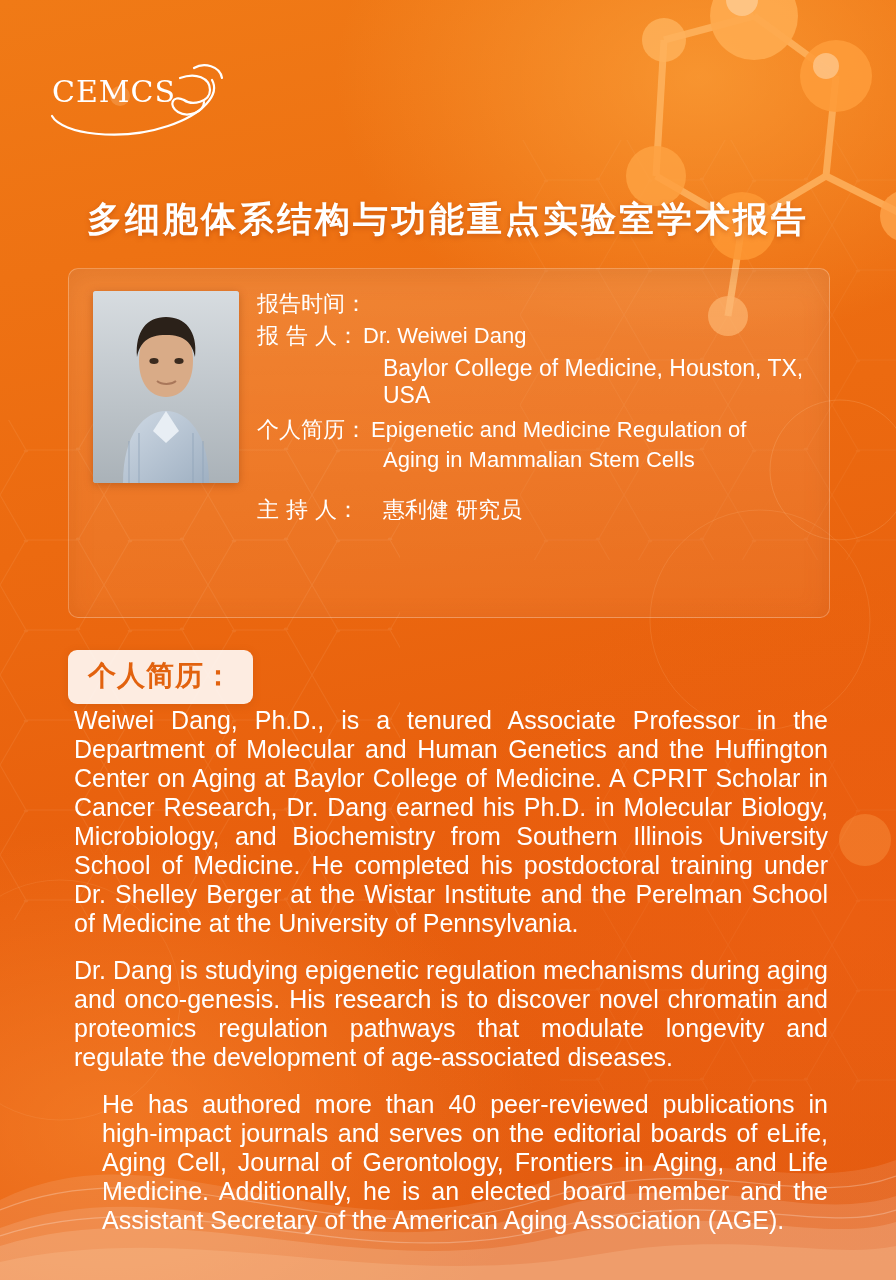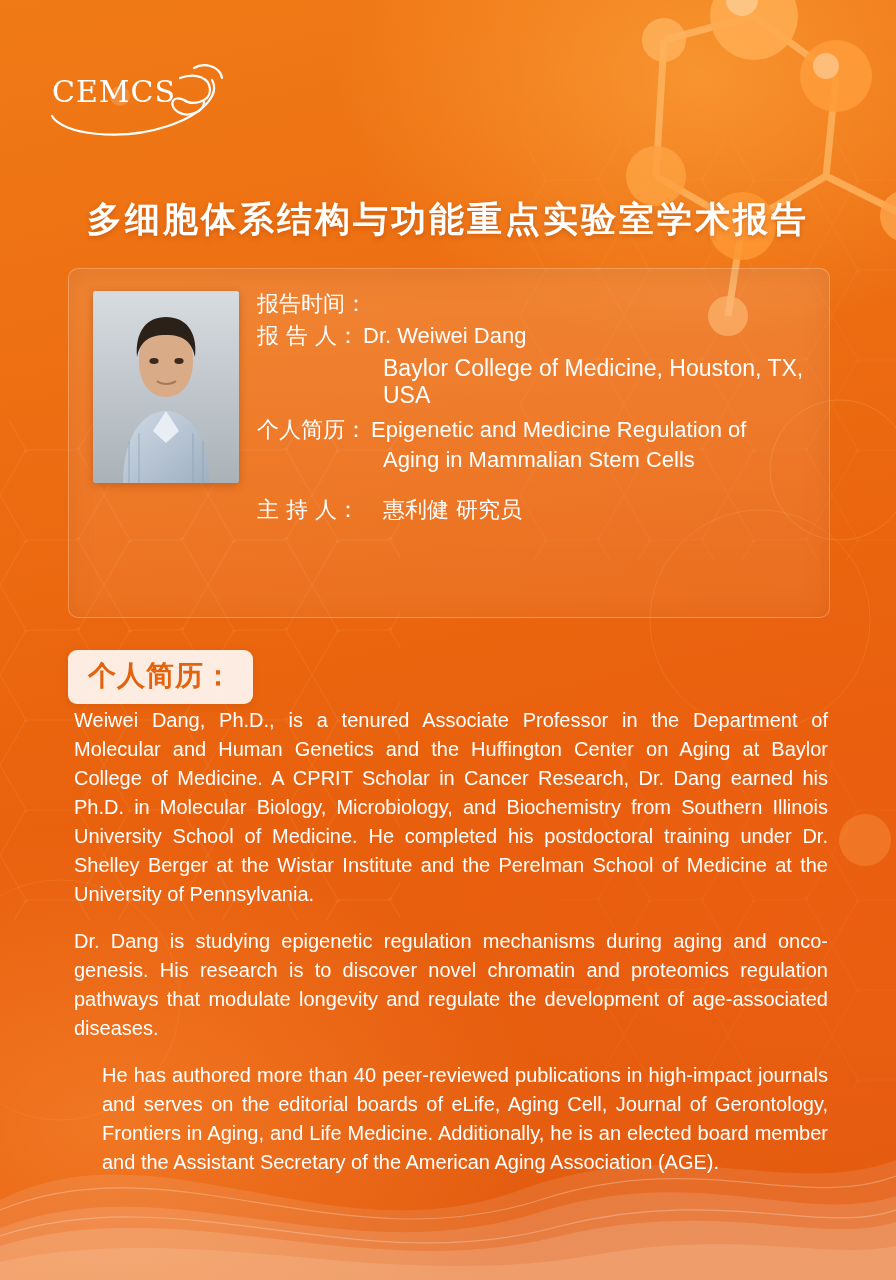--- a/index.html
+++ b/index.html
@@ -168,21 +168,21 @@
     letter-spacing: 1px;
     font-family: "DejaVu Sans", "Liberation Sans", sans-serif;
     box-shadow: 0 2px 8px rgba(150,60,0,0.18);
   }
   .bio-body {
     position: absolute;
     left: 74px;
     right: 68px;
     top: 706px;
     color: #ffffff;
-    font-size: 20px;
+    font-size: 25px;
     line-height: 29px;
     text-align: justify;
   }
   .bio-body p {
     margin: 0 0 18px 0;
     text-align: justify;
     text-justify: inter-word;
   }
   .bio-body p:last-child {
     margin-bottom: 0;

